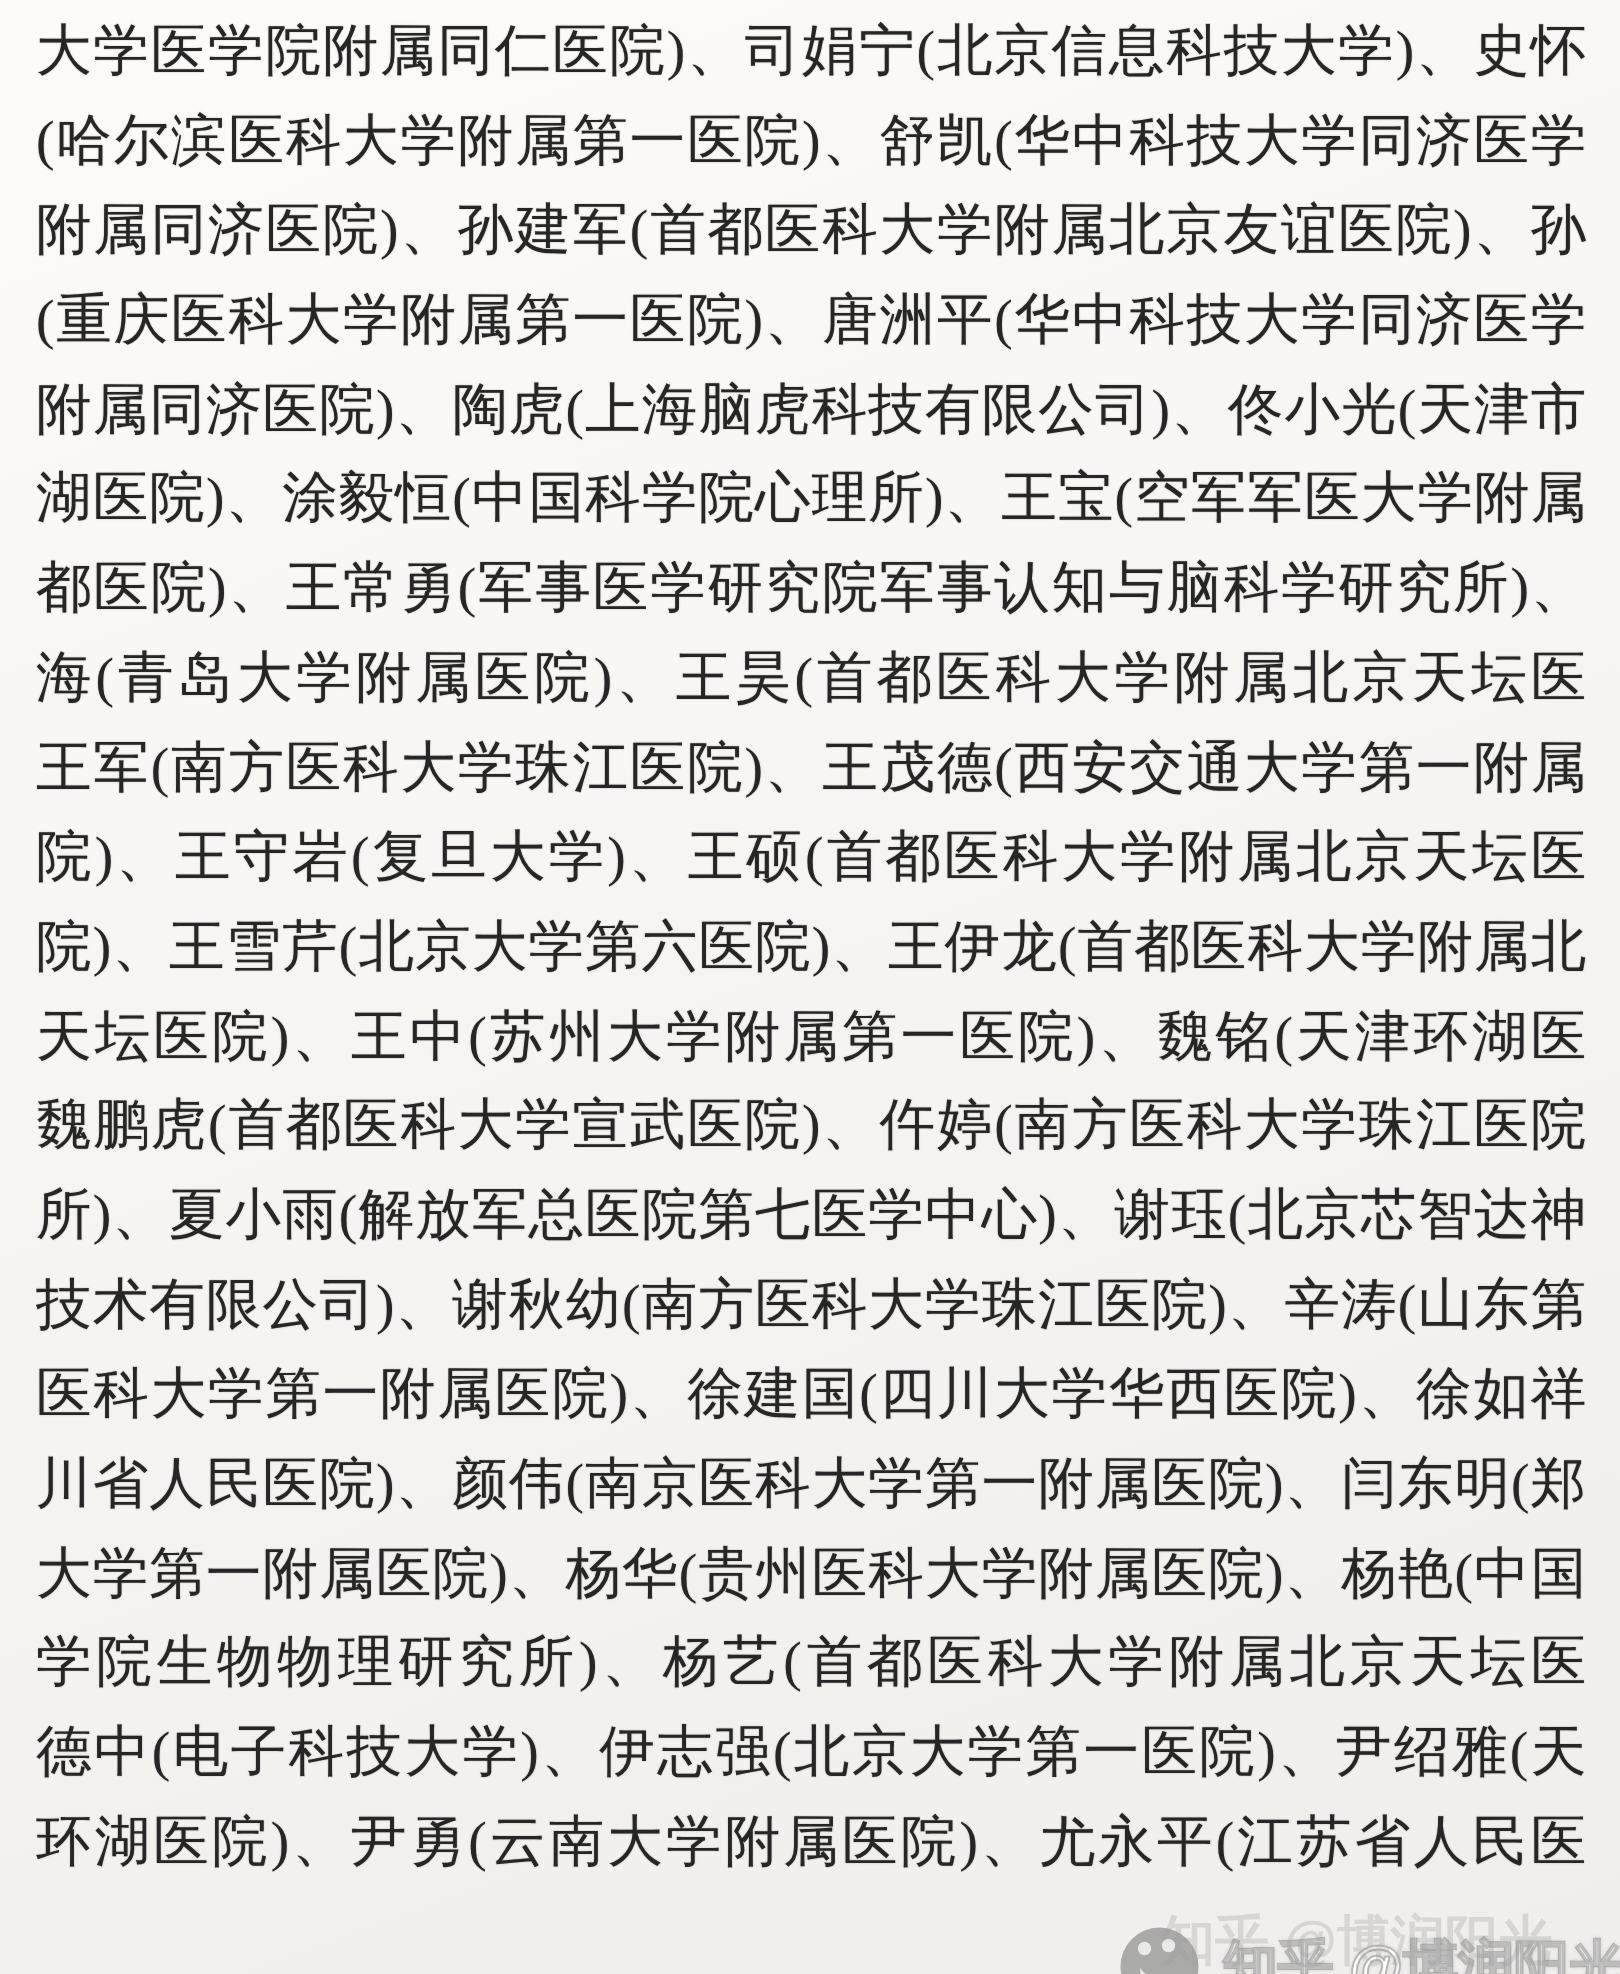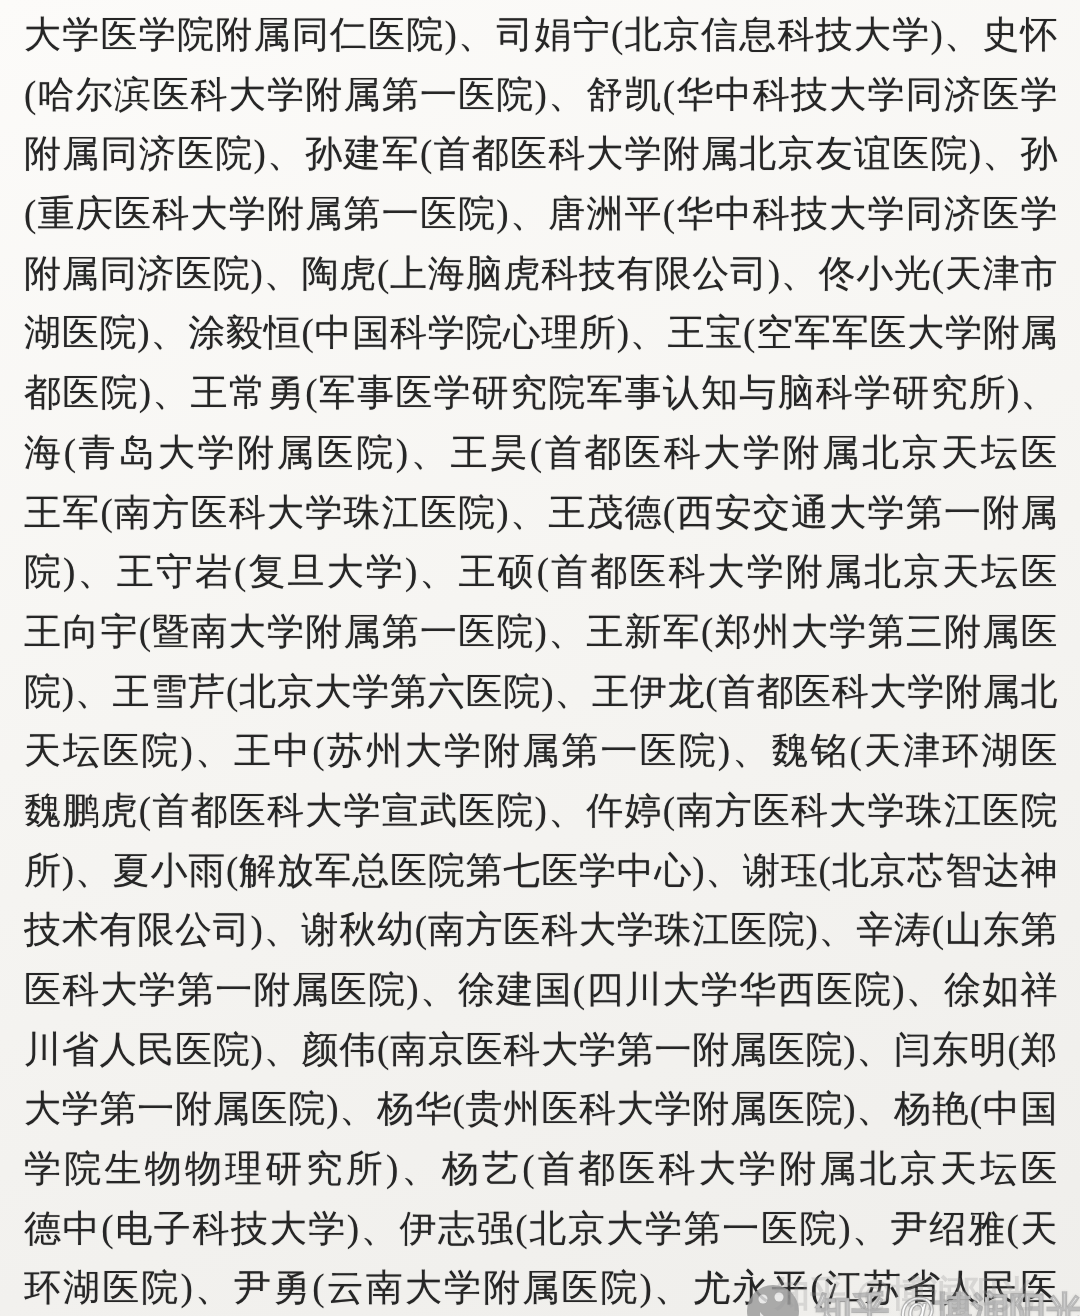--- a/index.html
+++ b/index.html
@@ -77,21 +77,20 @@
   <div class="text-line">大学医学院附属同仁医院)、司娟宁(北京信息科技大学)、史怀璋</div>
       <div class="text-line">(哈尔滨医科大学附属第一医院)、舒凯(华中科技大学同济医学院</div>
       <div class="text-line">附属同济医院)、孙建军(首都医科大学附属北京友谊医院)、孙晓川</div>
       <div class="text-line">(重庆医科大学附属第一医院)、唐洲平(华中科技大学同济医学院</div>
       <div class="text-line">附属同济医院)、陶虎(上海脑虎科技有限公司)、佟小光(天津市环</div>
       <div class="text-line">湖医院)、涂毅恒(中国科学院心理所)、王宝(空军军医大学附属唐</div>
       <div class="text-line">都医院)、王常勇(军事医学研究院军事认知与脑科学研究所)、王东</div>
       <div class="text-line">海(青岛大学附属医院)、王昊(首都医科大学附属北京天坛医院)、</div>
       <div class="text-line">王军(南方医科大学珠江医院)、王茂德(西安交通大学第一附属医</div>
       <div class="text-line">院)、王守岩(复旦大学)、王硕(首都医科大学附属北京天坛医院)、</div>
-      <div class="text-line">王向宇(暨南大学附属第一医院)、王新军(郑州大学第三附属医</div>
       <div class="text-line">院)、王雪芹(北京大学第六医院)、王伊龙(首都医科大学附属北京</div>
       <div class="text-line">天坛医院)、王中(苏州大学附属第一医院)、魏铭(天津环湖医院)、</div>
       <div class="text-line">魏鹏虎(首都医科大学宣武医院)、仵婷(南方医科大学珠江医院</div>
       <div class="text-line">所)、夏小雨(解放军总医院第七医学中心)、谢珏(北京芯智达神经</div>
       <div class="text-line">技术有限公司)、谢秋幼(南方医科大学珠江医院)、辛涛(山东第一</div>
       <div class="text-line">医科大学第一附属医院)、徐建国(四川大学华西医院)、徐如祥(四</div>
       <div class="text-line">川省人民医院)、颜伟(南京医科大学第一附属医院)、闫东明(郑州</div>
       <div class="text-line">大学第一附属医院)、杨华(贵州医科大学附属医院)、杨艳(中国科</div>
       <div class="text-line">学院生物物理研究所)、杨艺(首都医科大学附属北京天坛医院)、尧</div>
       <div class="text-line">德中(电子科技大学)、伊志强(北京大学第一医院)、尹绍雅(天津市</div>

